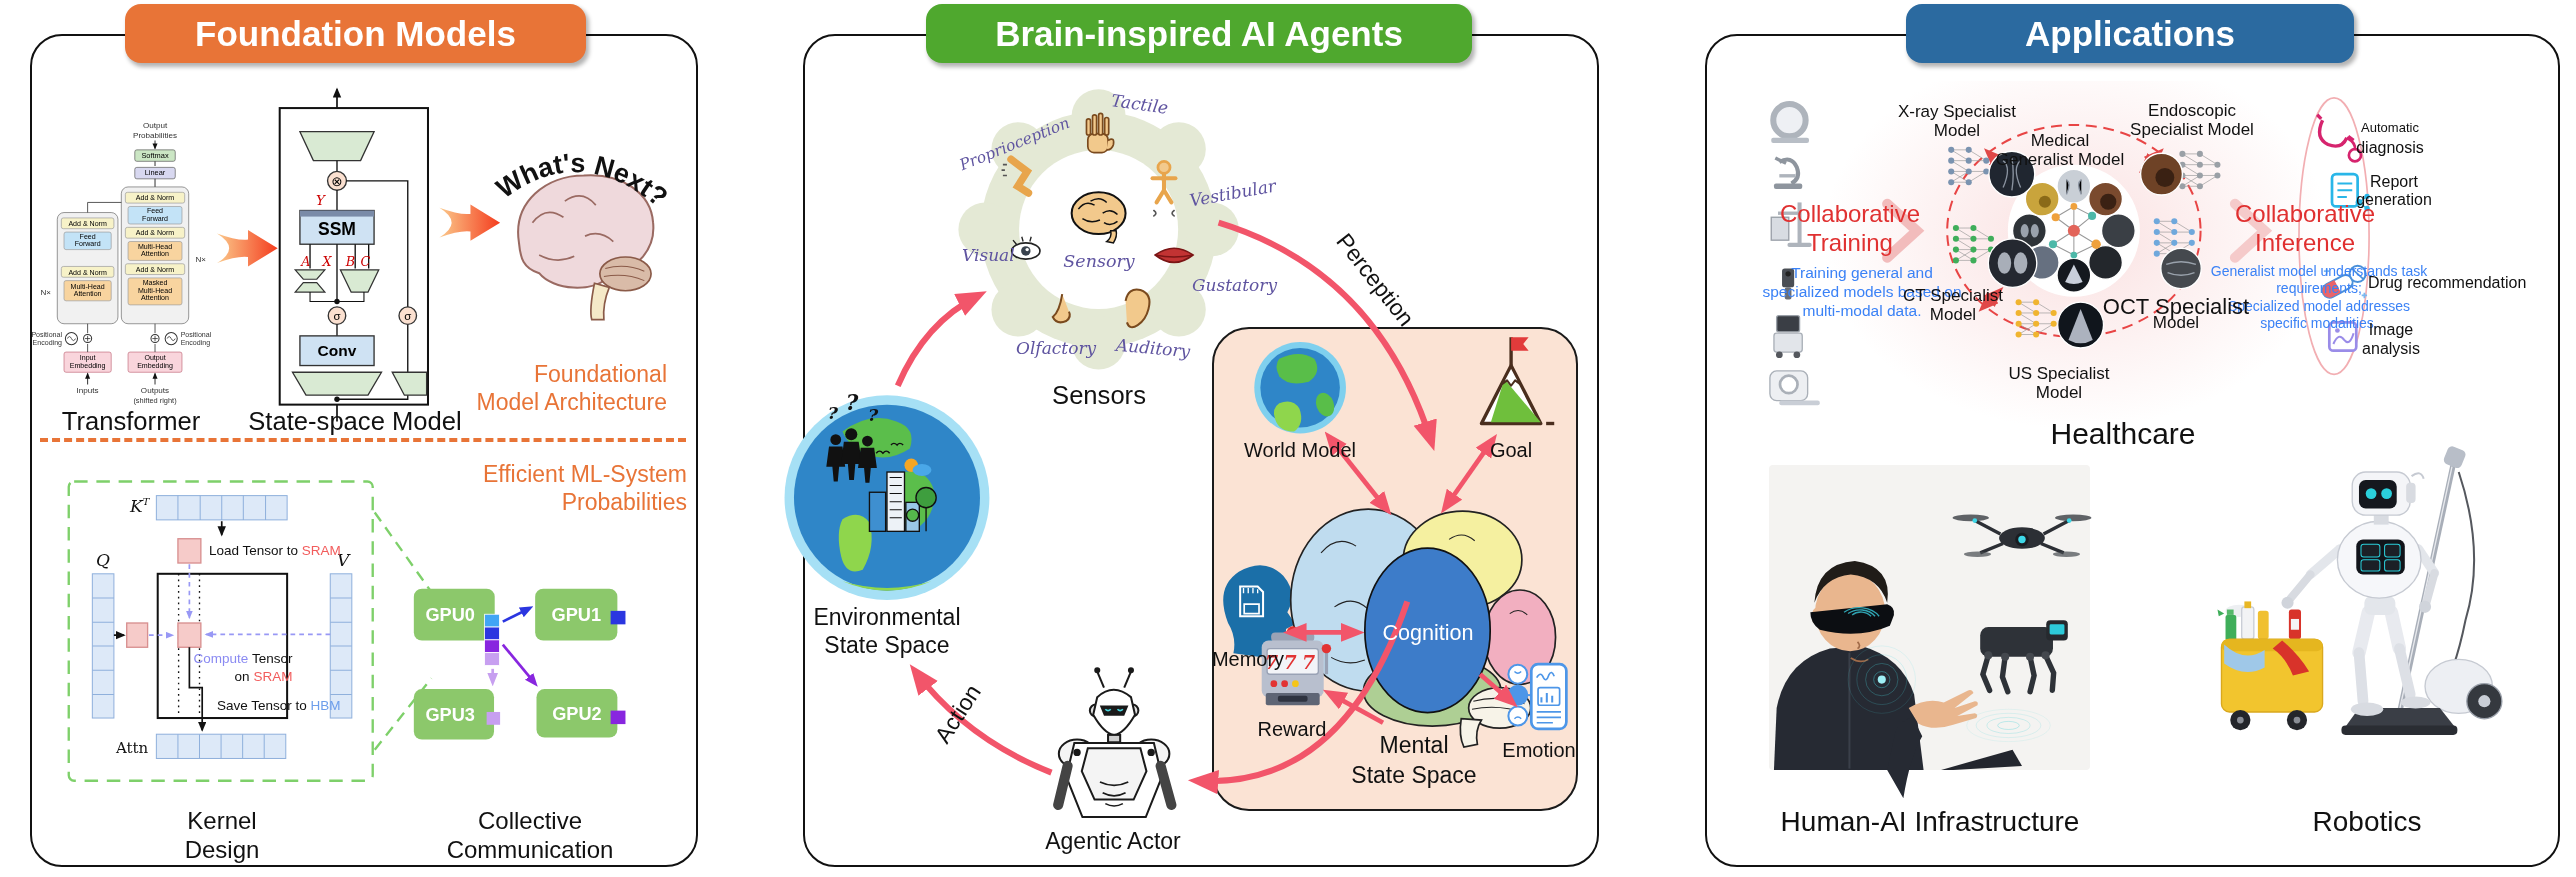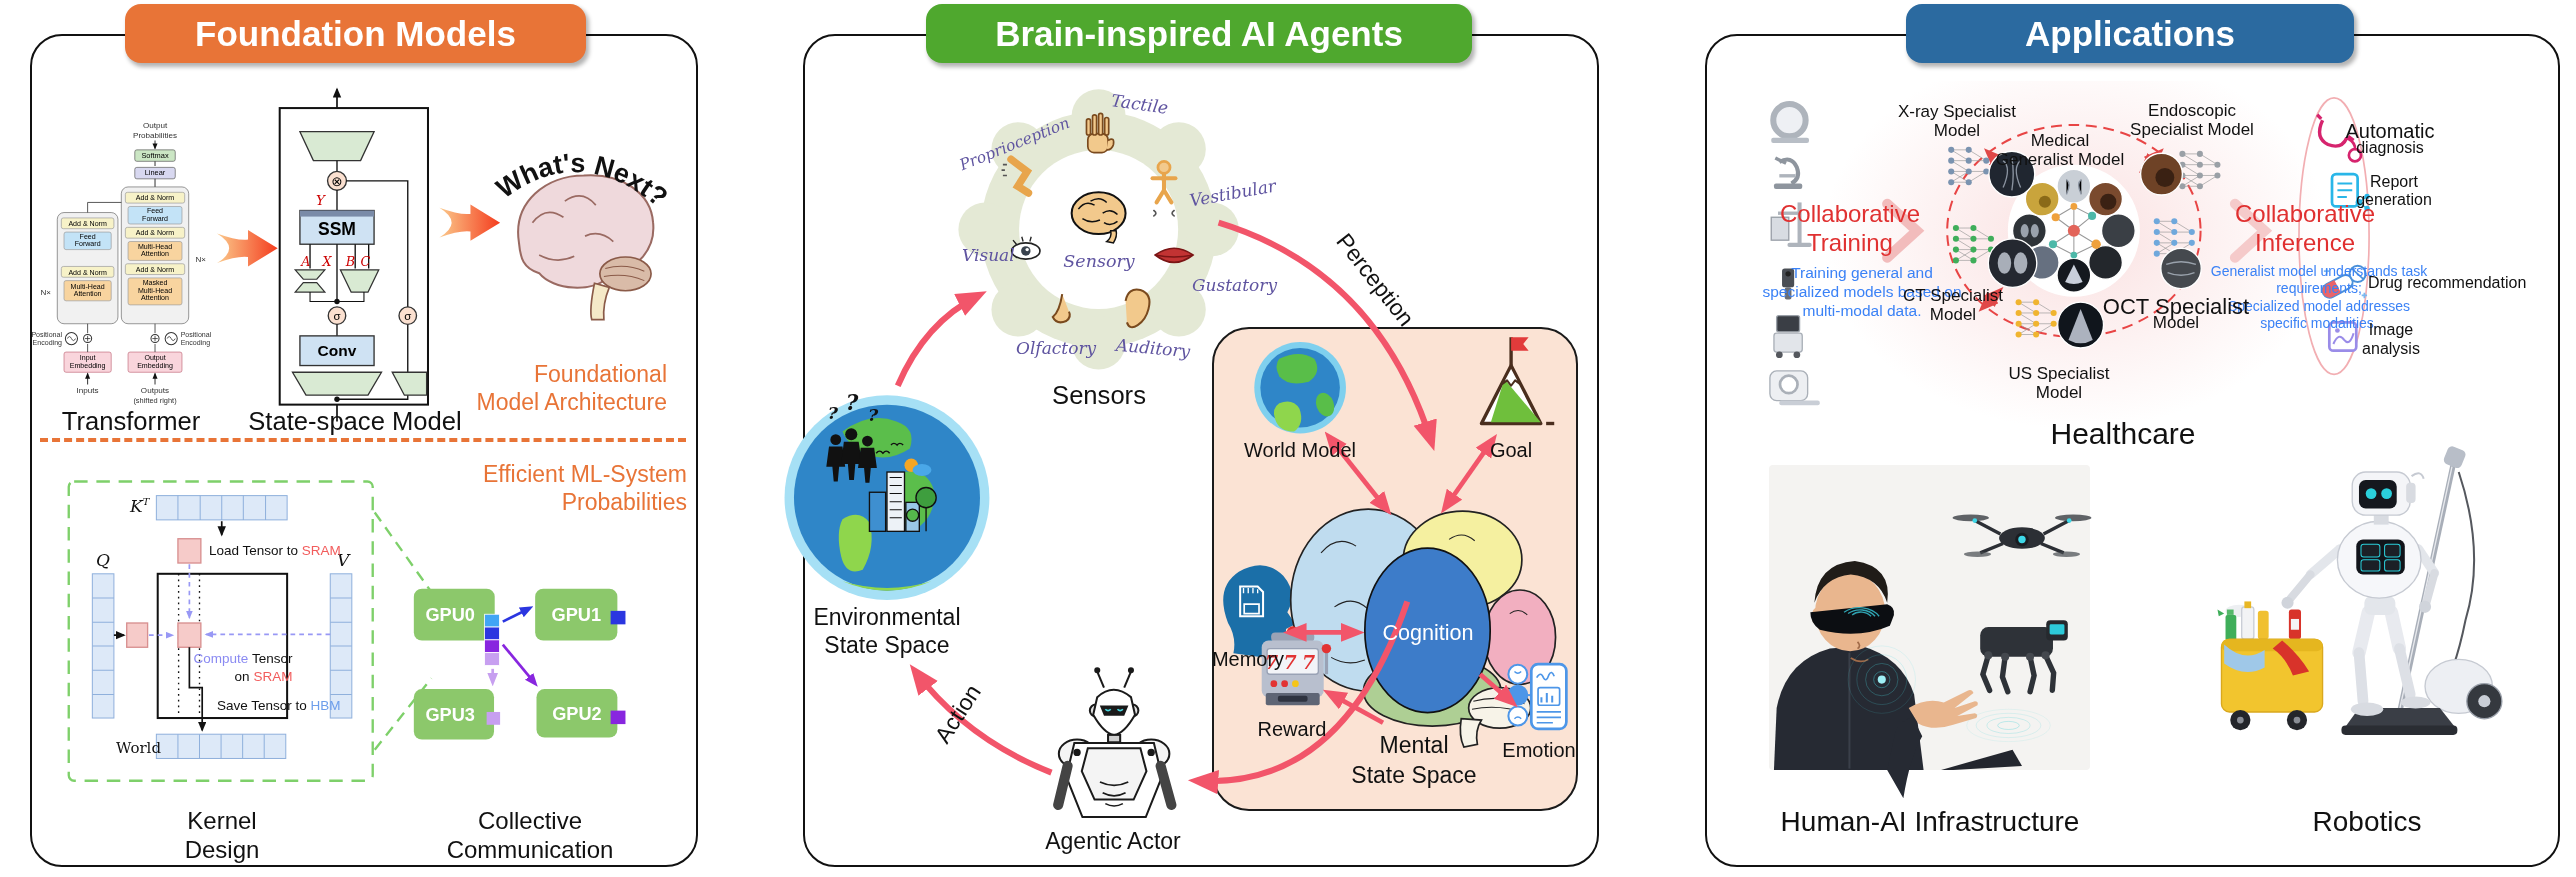--- a/index.html
+++ b/index.html
@@ -738,21 +738,21 @@
     <span style="display:block">Foundational</span>
     <span style="display:block">Model Architecture</span>
   </div>
   <div class="lbl b orange" style="right:1889px;top:460px;font-size:23px;text-align:right;line-height:28px">
     <span style="display:block">Efficient ML-System</span>
     <span style="display:block">Probabilities</span>
   </div>
   <span class="lbl math" style="left:130px;top:496px;font-size:17px"><span>K</span><sup style="font-size:10px">T</sup></span>
   <span class="lbl math" style="left:96px;top:550px;font-size:17px">Q</span>
   <span class="lbl math" style="left:337px;top:550px;font-size:17px">V</span>
-  <span class="lbl" style="left:116px;top:739px;font-size:15px;font-family:'DejaVu Serif',serif">World</span>
+  <span class="lbl" style="left:116px;top:739px;font-size:15px;font-family:'DejaVu Serif',serif">Attn</span>
   <span class="lbl b" style="left:209px;top:543px;font-size:13.5px"><span>Load Tensor to </span><span style="color:#F25C5C">SRAM</span></span>
   <div class="lbl b cx" style="left:243px;top:650px;font-size:13.5px;text-align:right;line-height:18px">
     <span style="display:block"><span style="color:#8A8AF2">Compute</span><span> Tensor</span></span>
     <span style="display:block"><span>on </span><span style="color:#F25C5C">SRAM</span></span>
   </div>
   <span class="lbl b" style="left:217px;top:698px;font-size:13.5px"><span>Save Tensor to </span><span style="color:#6D9EEB">HBM</span></span>
   <span class="lbl cx" style="left:222px;top:807px;font-size:24px">Kernel</span>
   <span class="lbl cx" style="left:222px;top:836px;font-size:24px">Design</span>
   <span class="lbl cx" style="left:530px;top:807px;font-size:24px">Collective</span>
   <span class="lbl cx" style="left:530px;top:836px;font-size:24px">Communication</span>
@@ -796,21 +796,21 @@
   <span class="lbl cx" style="left:2060px;top:131px;font-size:17px">Medical</span>
   <span class="lbl cx" style="left:2060px;top:150px;font-size:17px">Generalist Model</span>
   <span class="lbl cx" style="left:2192px;top:101px;font-size:17px">Endoscopic</span>
   <span class="lbl cx" style="left:2192px;top:120px;font-size:17px">Specialist Model</span>
   <span class="lbl cx" style="left:1953px;top:286px;font-size:17px">CT Specialist</span>
   <span class="lbl cx" style="left:1953px;top:305px;font-size:17px">Model</span>
   <span class="lbl cx" style="left:2176px;top:294px;font-size:22px">OCT Specialist</span>
   <span class="lbl cx" style="left:2176px;top:313px;font-size:17px">Model</span>
   <span class="lbl cx" style="left:2059px;top:364px;font-size:17px">US Specialist</span>
   <span class="lbl cx" style="left:2059px;top:383px;font-size:17px">Model</span>
-  <span class="lbl cx" style="left:2390px;top:120px;font-size:20px">Automatic</span>
+  <span class="lbl cx" style="left:2390px;top:120px;font-size:13px">Automatic</span>
   <span class="lbl cx" style="left:2390px;top:139px;font-size:16px">diagnosis</span>
   <span class="lbl cx" style="left:2394px;top:173px;font-size:16px">Report</span>
   <span class="lbl cx" style="left:2394px;top:191px;font-size:16px">generation</span>
   <span class="lbl" style="left:2368px;top:274px;font-size:16px">Drug recommendation</span>
   <span class="lbl cx" style="left:2391px;top:321px;font-size:16px">Image</span>
   <span class="lbl cx" style="left:2391px;top:340px;font-size:16px">analysis</span>
   <span class="lbl b cx" style="left:2123px;top:417px;font-size:30px">Healthcare</span>
   <span class="lbl b cx" style="left:1930px;top:806px;font-size:28px">Human-AI Infrastructure</span>
   <span class="lbl b cx" style="left:2367px;top:806px;font-size:28px">Robotics</span>
 

